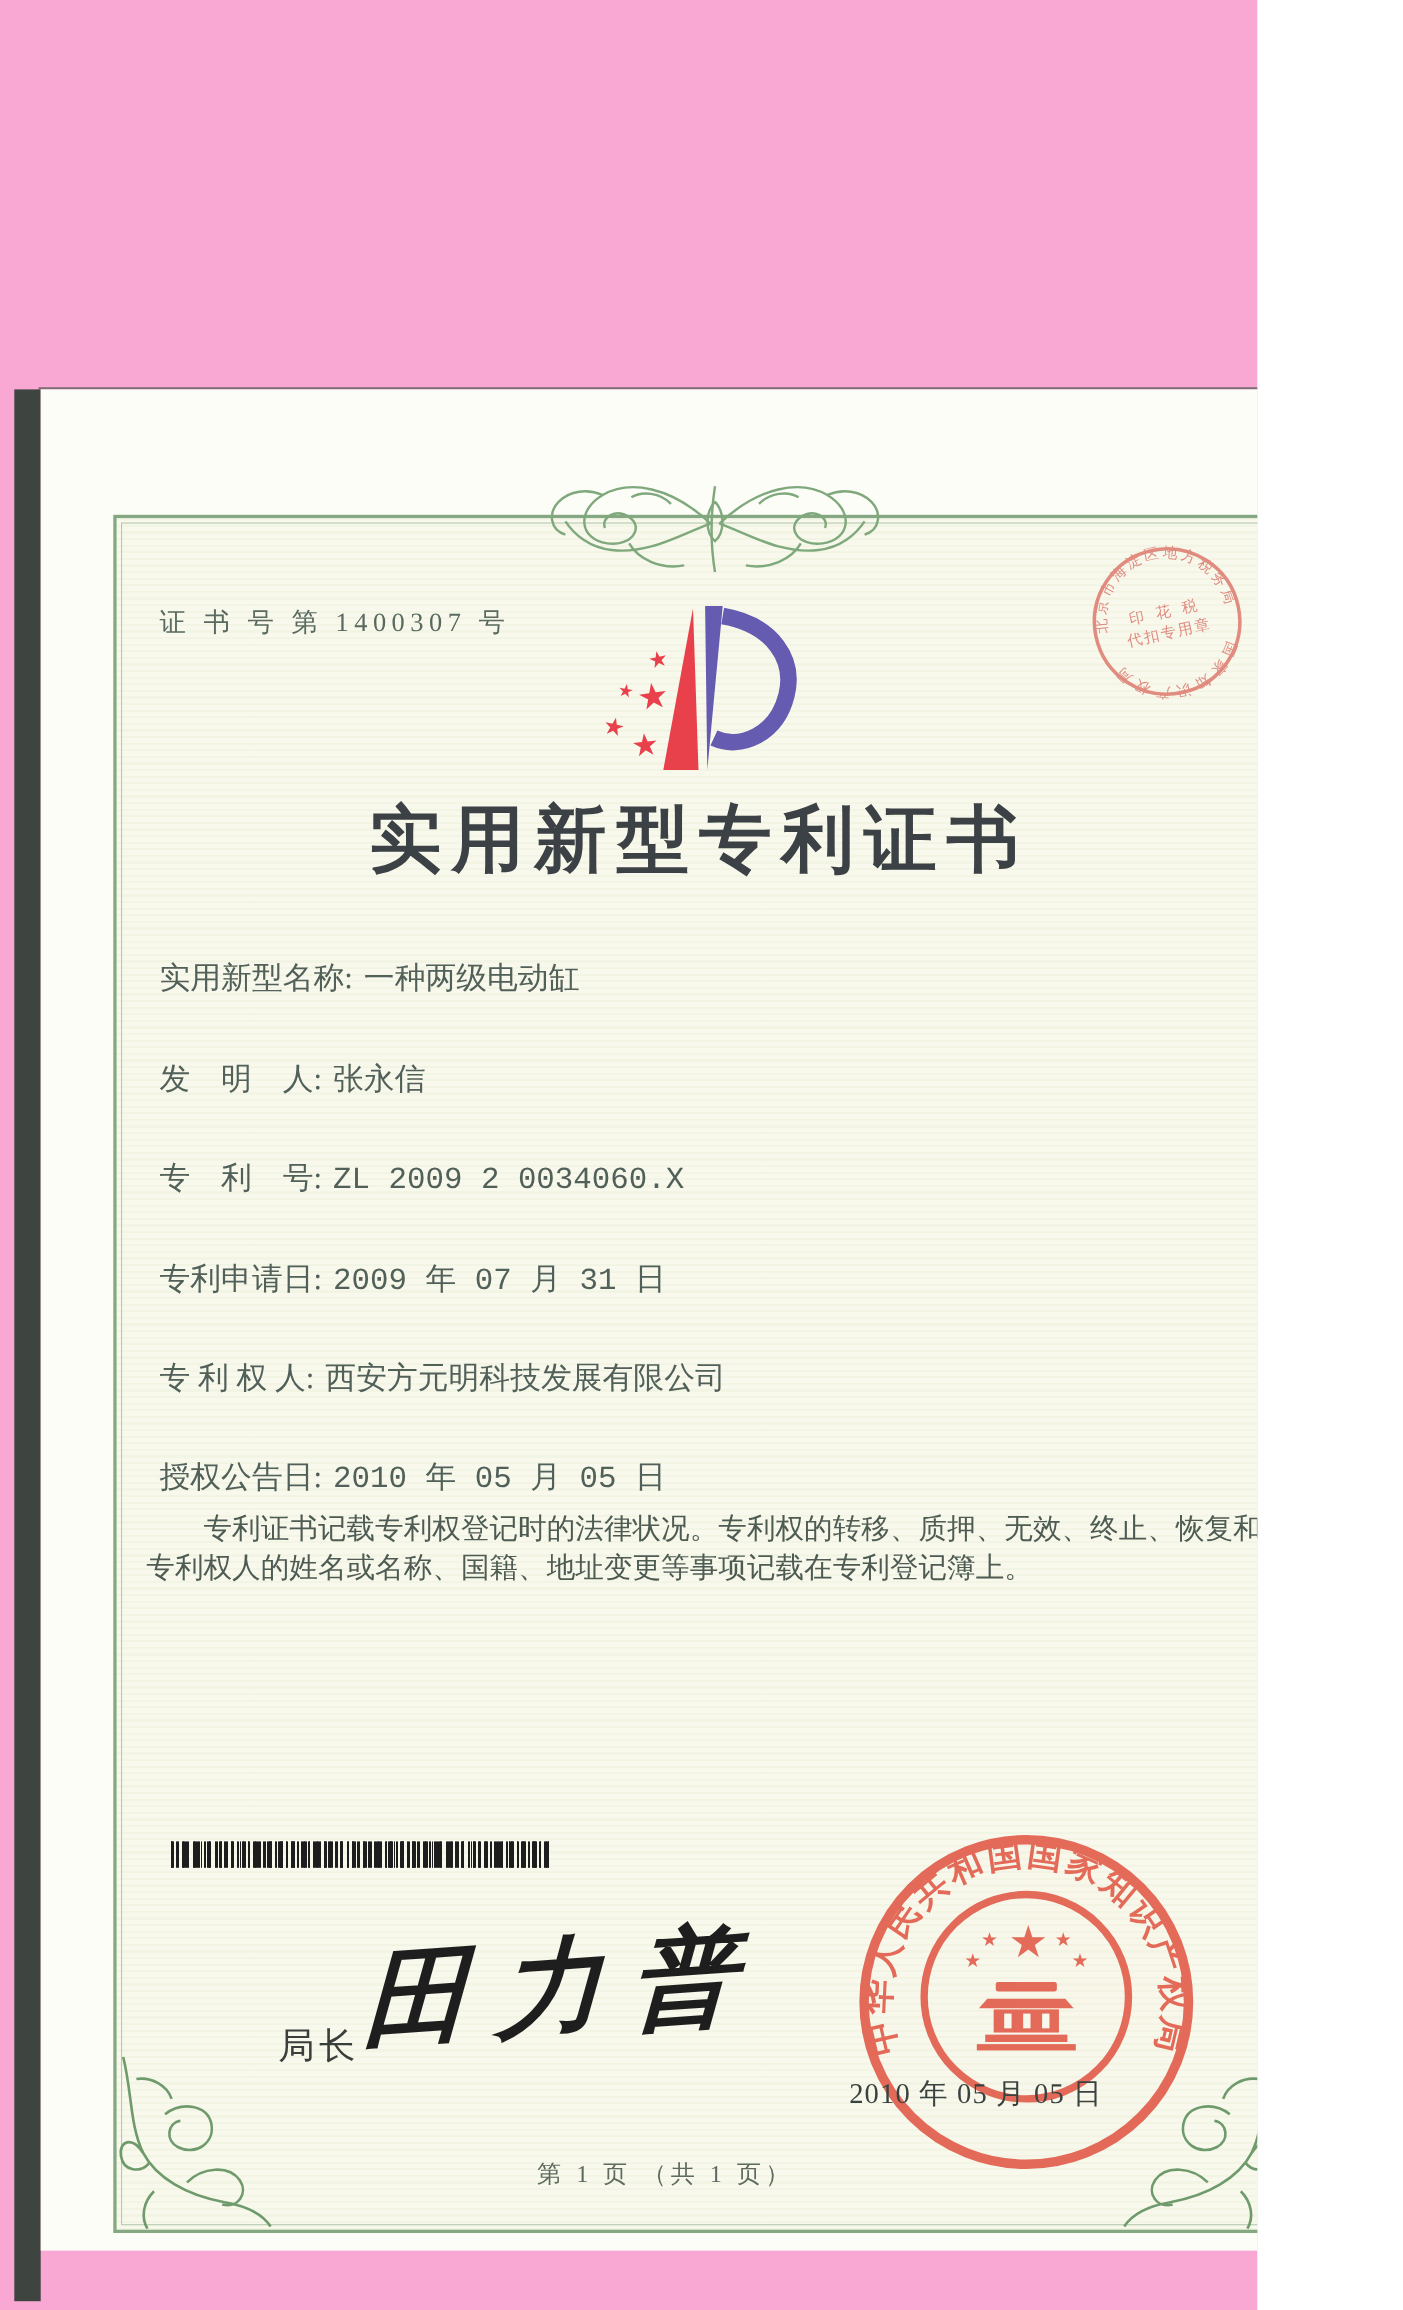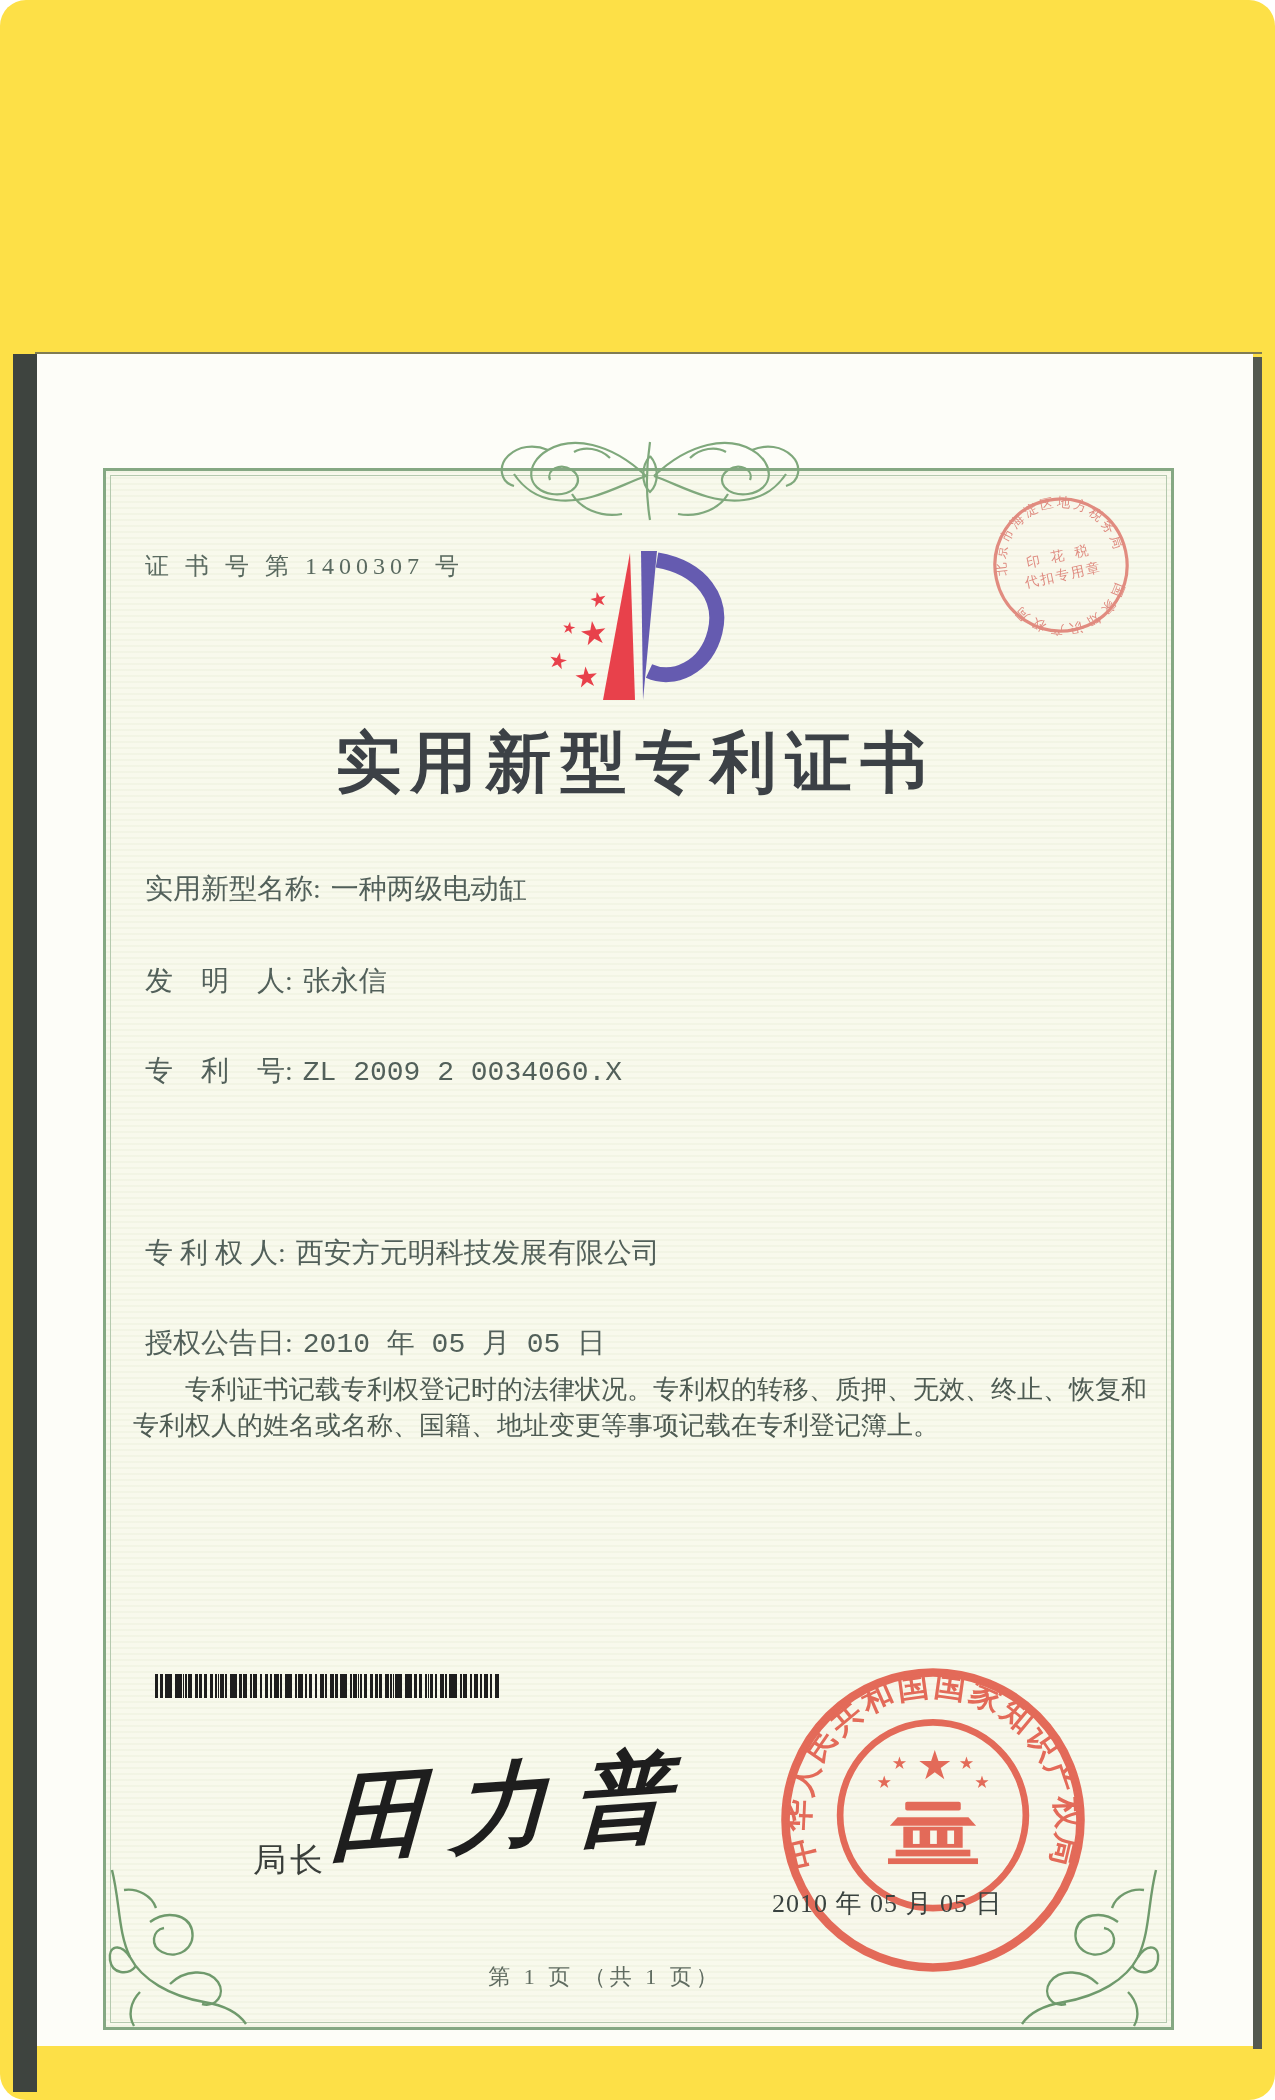--- a/index.html
+++ b/index.html
@@ -1,17 +1,17 @@
 <!DOCTYPE html>
 <html><head>
 <meta charset="utf-8">
 <style>
   html,body{margin:0;padding:0;background:#fff;}
-  #canvas{position:relative;width:1275px;height:2100px;background:#fde047;overflow:hidden;
-          font-family:"Liberation Serif","DejaVu Serif",serif;border-radius:26px;}
+  #canvas{position:relative;width:1143px;height:2100px;background:#f9a8d4;overflow:hidden;
+          font-family:"Liberation Serif","DejaVu Serif",serif;}
   .abs{position:absolute;}
 
   
   .top-edge{left:35px;top:352px;width:1227px;height:2px;background:#565b56;opacity:.75;}
   .left-strip{left:13px;top:354px;width:24px;height:1738px;background:#3e443f;}
   .right-strip{left:1253px;top:357px;width:9px;height:1692px;background:#54594f;}
   .paper{left:37px;top:354px;width:1216px;height:1692px;background:#fdfdf8;}
 
   
   .cert-frame{left:103px;top:468px;width:1065px;height:1556px;border:3px solid #85a883;
@@ -142,20 +142,23 @@
   <div class="abs title">实用新型专利证书</div>
 
   <div class="abs field" style="top:870px">
     <span>实用新型名称:</span><span class="val">一种两级电动缸</span>
   </div>
   <div class="abs field" style="top:962px">
     <span>发　明　人:</span><span class="val">张永信</span>
   </div>
   <div class="abs field" style="top:1052px">
     <span>专　利　号:</span><span class="val">ZL 2009 2 0034060.X</span>
+  </div>
+  <div class="abs field" style="top:1144px">
+    <span>专利申请日:</span><span class="val">2009 年 07 月 31 日</span>
   </div>
   <div class="abs field" style="top:1234px">
     <span>专 利 权 人:</span><span class="val">西安方元明科技发展有限公司</span>
   </div>
   <div class="abs field" style="top:1324px">
     <span>授权公告日:</span><span class="val">2010 年 05 月 05 日</span>
   </div>
 
   <div class="abs body-text">
     <p>专利证书记载专利权登记时的法律状况。专利权的转移、质押、无效、终止、恢复和专利权人的姓名或名称、国籍、地址变更等事项记载在专利登记簿上。</p>

